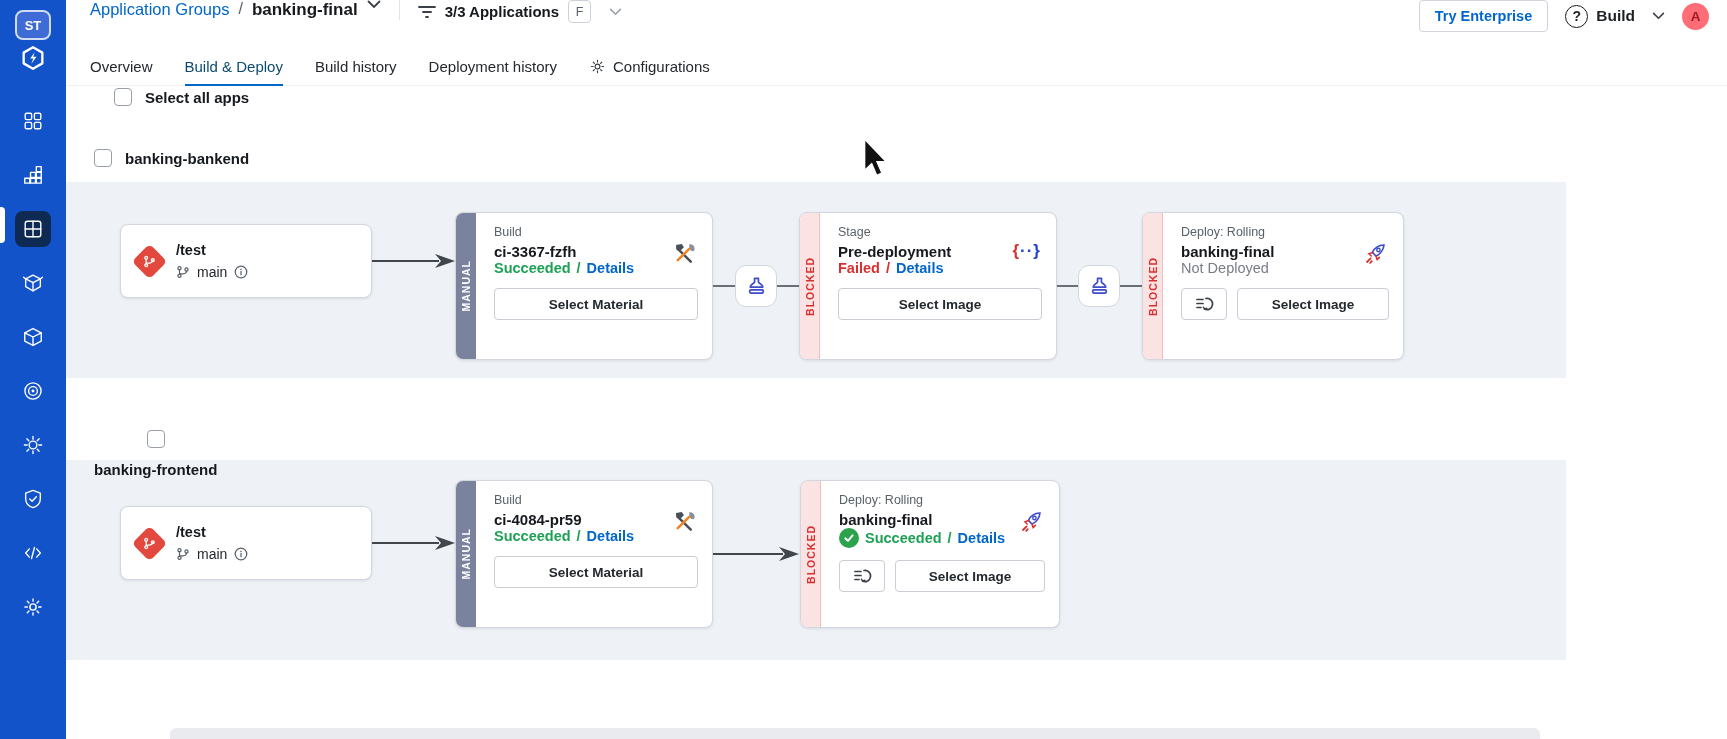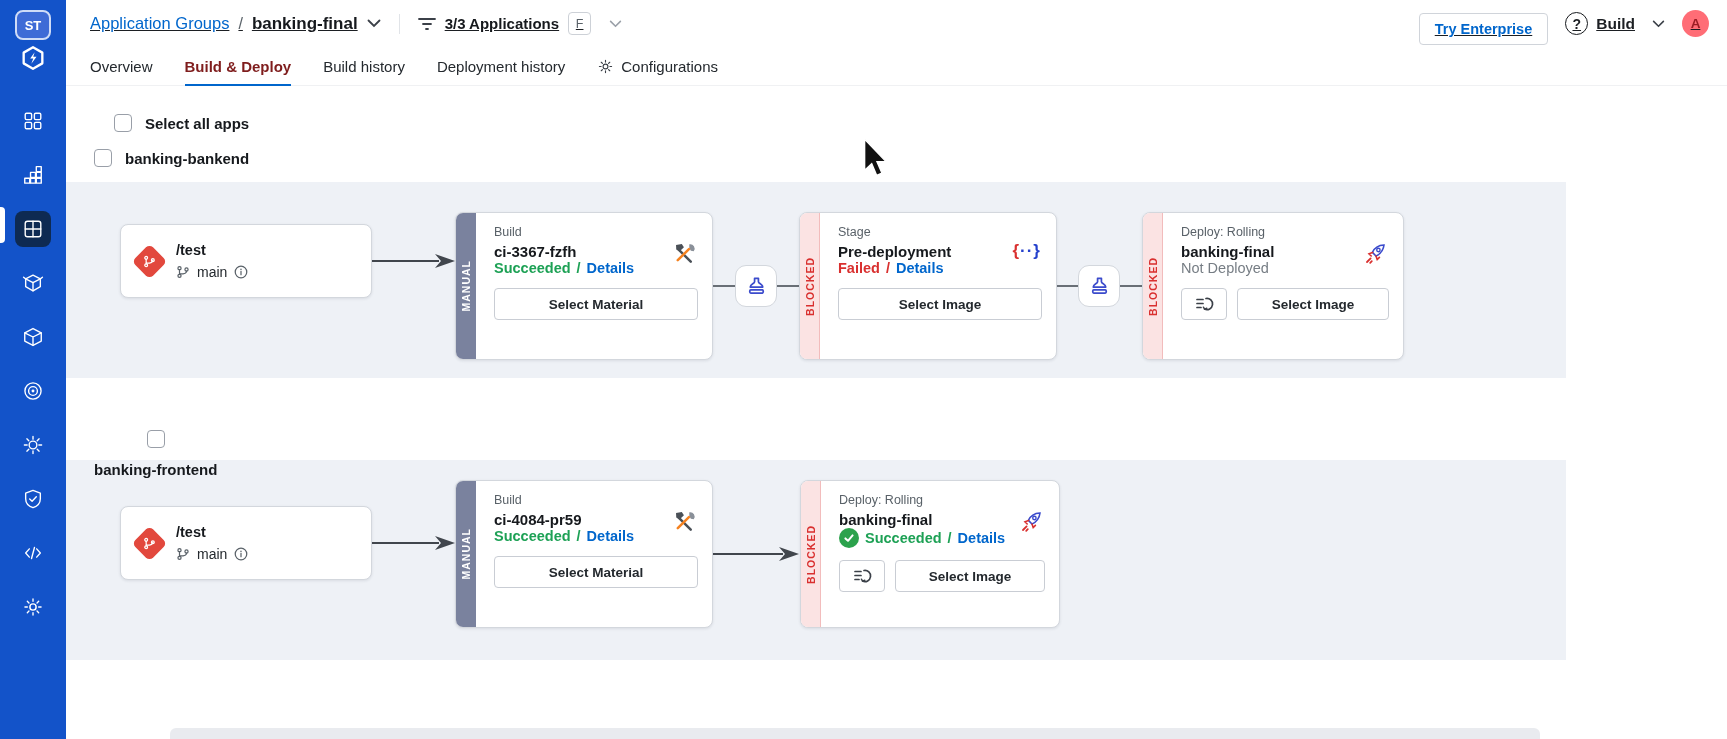--- a/index.html
+++ b/index.html
@@ -13,51 +13,51 @@
     border:2px solid #cfdcf7; border-radius:8px; color:#fff; font-weight:700; font-size:13px;
     display:flex; align-items:center; justify-content:center; }
   .logo-mark { position:absolute; left:17px; top:42px; width:32px; height:32px; display:flex; align-items:center; justify-content:center; }
   .side-nav { position:absolute; left:0; top:103px; width:66px; display:flex; flex-direction:column; align-items:center; gap:18px; }
   .side-item { width:36px; height:36px; display:flex; align-items:center; justify-content:center; border:none; background:transparent; cursor:pointer; border-radius:8px; }
   .side-item.active { background:#0e2a52; }
   .active-pill { position:absolute; left:0; top:207px; width:5px; height:36px; background:#fff; border-radius:0 4px 4px 0; }
   .side-item svg { stroke:#fff; fill:none; stroke-width:1.5; stroke-linecap:round; stroke-linejoin:round; }
 
   
-  .topbar { position:absolute; left:66px; top:0; right:0; height:47px; display:flex; align-items:center; padding:0 18px 0 24px; background:#fff;text-decoration:underline; }
+  .topbar { position:absolute; left:66px; top:0; right:0; height:47px; display:flex; align-items:flex-start; padding:0 18px 0 24px; background:#fff; }
   .crumb-link { color:#0066cc; font-size:16.5px; text-decoration:none; }
   .crumb-sep { color:#596168; margin:0 9px; font-size:16px; }
   .crumb-current { font-weight:700; font-size:17px; color:#16191d; }
   .chev { margin-left:9px; display:inline-flex; }
   .vdiv { width:1px; height:20px; background:#e1e4e8; margin:0 18px; }
   .filter-group { display:flex; align-items:center; gap:9px; cursor:pointer; }
   .filter-label { font-weight:700; font-size:15px; color:#16191d; }
   .kbd { min-width:23px; height:23px; padding:0 4px; border:1px solid #cdd1d7; border-radius:4px; background:#fff;
     display:flex; align-items:center; justify-content:center; font-size:12.5px; color:#596168; }
   .top-right { margin-left:auto; display:flex; align-items:center; gap:17px; }
   .try-btn { height:32px; padding:0 15px; border:1px solid #d0d4da; border-radius:4px; background:#fff;
-    color:#0066cc; font-weight:700; font-size:14.5px; cursor:pointer; font-family:inherit;margin-top:11px; }
+    color:#0066cc; font-weight:700; font-size:14.5px; cursor:pointer; font-family:inherit; }
   .help { display:flex; align-items:center; gap:8px; cursor:pointer; }
   .qmark { width:23px; height:23px; border:1.8px solid #16191d; border-radius:50%; display:flex; align-items:center; justify-content:center; font-weight:700; font-size:14px; }
   .help-label { font-size:15.5px; font-weight:600; }
   .avatar { width:27px; height:27px; border-radius:50%; background:#ff6d76; color:#9b1c24; font-weight:700; font-size:13.5px;
     display:flex; align-items:center; justify-content:center; cursor:pointer; }
 
   
   .tabs { position:absolute; left:66px; right:0; top:47px; height:39px; display:flex; align-items:stretch; gap:32px; padding:0 24px; border-bottom:1px solid #f0f1f3; background:#fff; }
   .tab { display:flex; align-items:center; gap:7px; font-size:15px; color:#24292e; position:relative; cursor:pointer; }
-  .tab.active { color:#7f1d1d; font-weight:700; }
+  .tab.active { color:#0c4a6e; font-weight:400; }
   .tab.active::after { content:""; position:absolute; left:0; right:0; bottom:-1px; height:2px; background:#0066cc; }
   .tab svg { stroke:#3b4048; fill:none; stroke-width:1.6; stroke-linecap:round; }
 
   
   .check-row { position:absolute; left:94px; display:flex; align-items:center; gap:13px; cursor:pointer; z-index:2; }
   .checkbox { width:18px; height:18px; border:1.6px solid #999fa8; border-radius:4px; background:#fff; }
   .check-label { font-size:15px; font-weight:700; color:#16191d; }
-  #row-select-all { top:114px;padding-left:20px; }
+  #row-select-all { top:88px;padding-left:20px; }
   #row-app1 { top:149px; }
   #row-app2 { top:430px;flex-direction:column; }
 
   
   .flow-section { position:absolute; left:66px; width:1500px; background:#eef1f6; }
   #flow1 { top:182px; height:196px; }
   #flow2 { top:460px; height:200px; }
 
   .card { position:absolute; display:flex; background:#fff; border:1px solid #d3d7dd; border-radius:8px; box-shadow:0 1px 3px rgba(30,40,60,.10); }
   .edge { width:20px; border-radius:7px 0 0 7px; display:flex; align-items:center; justify-content:center; }

